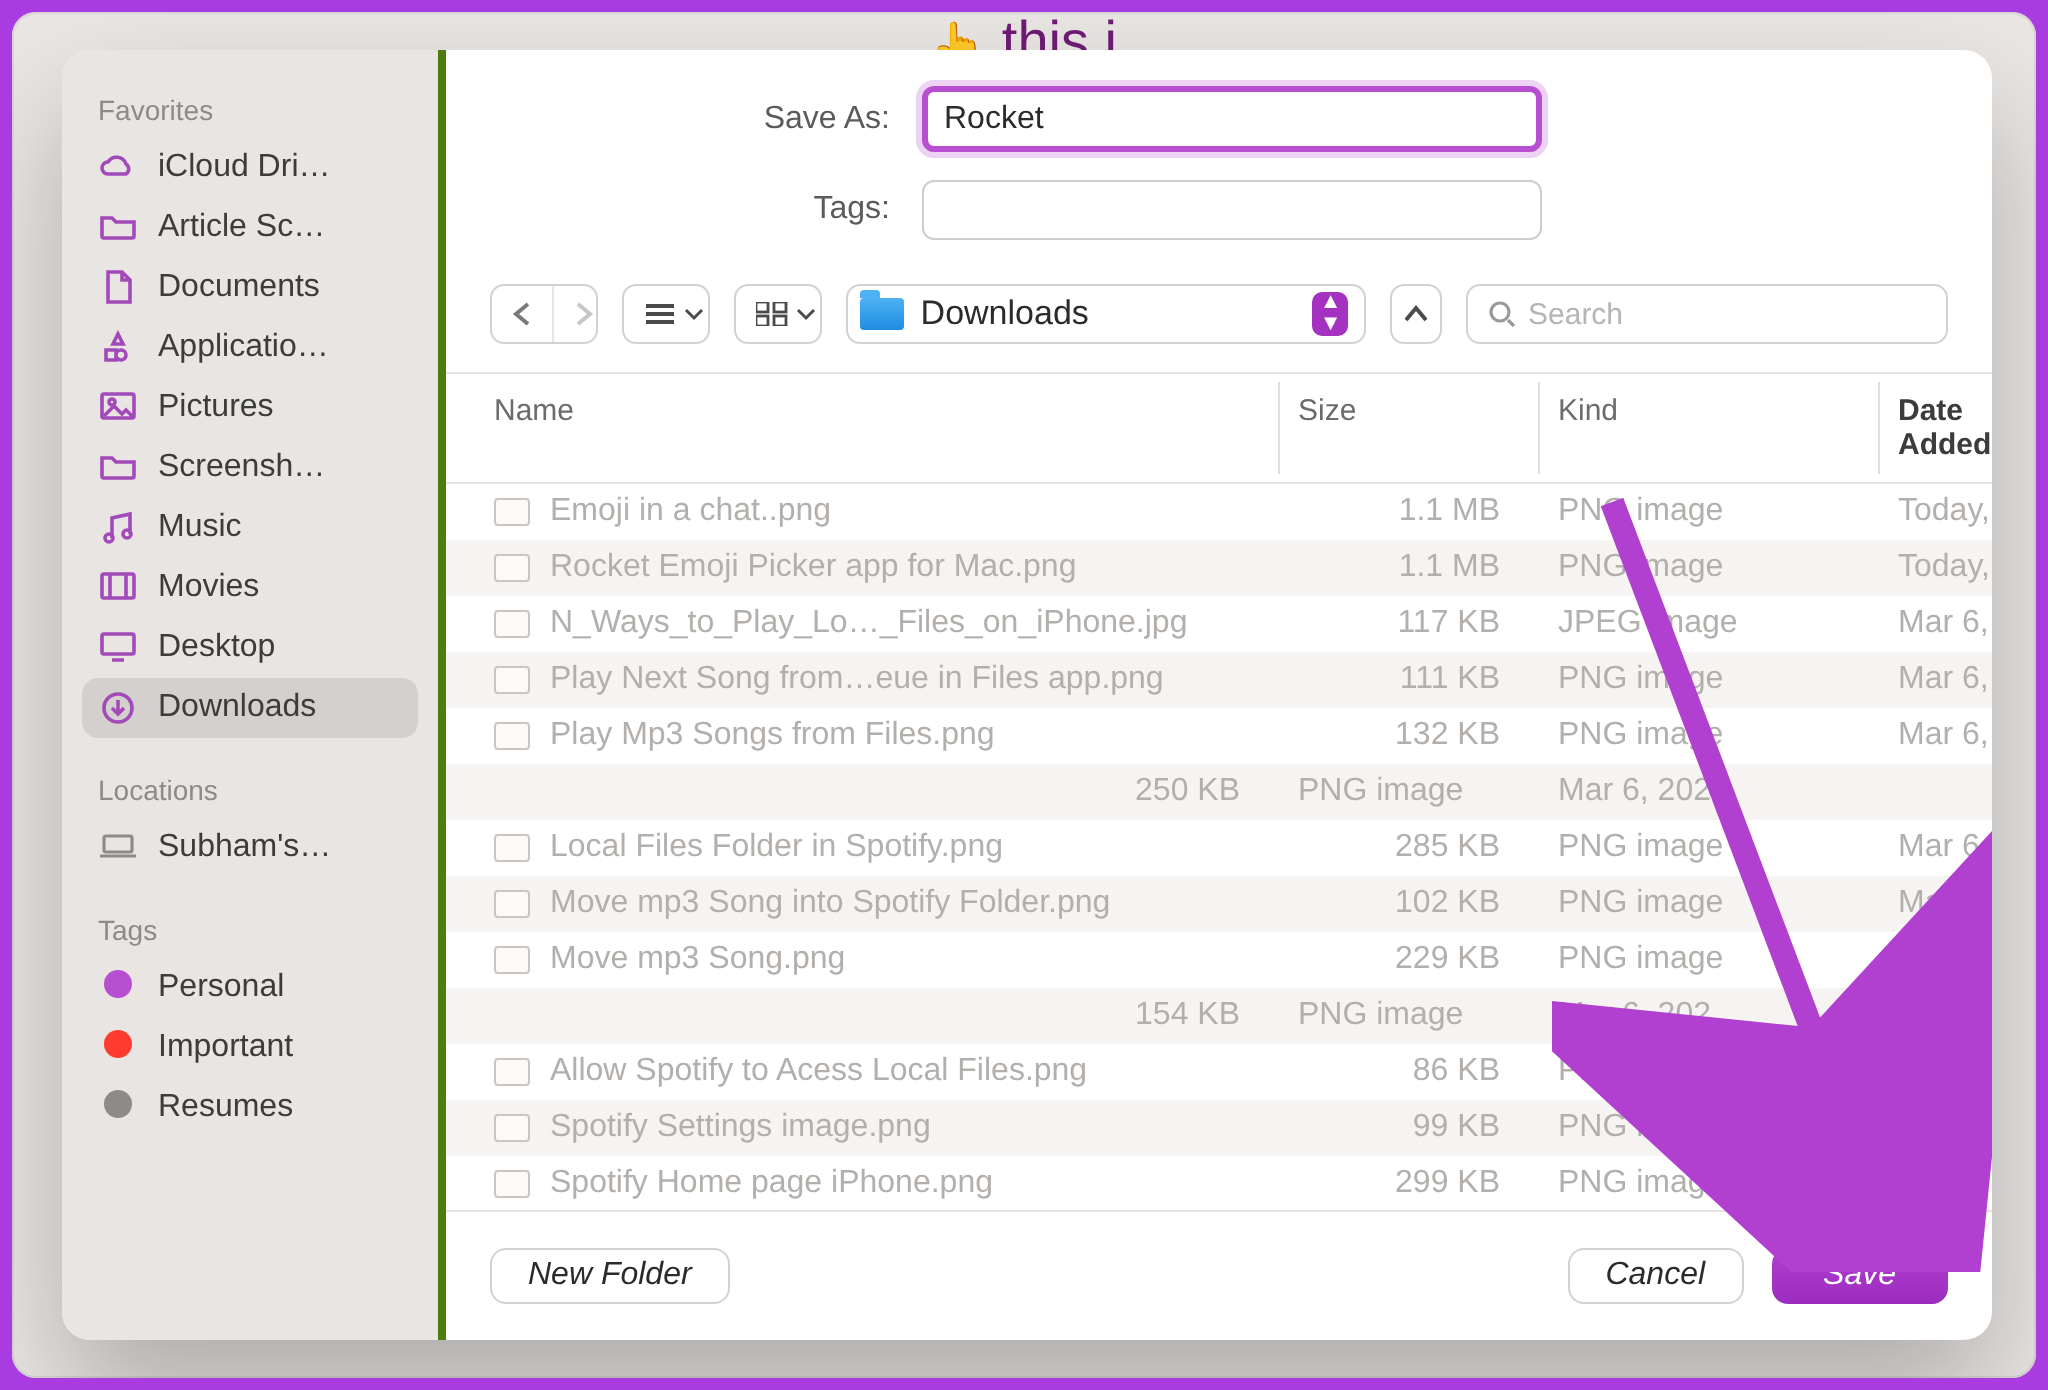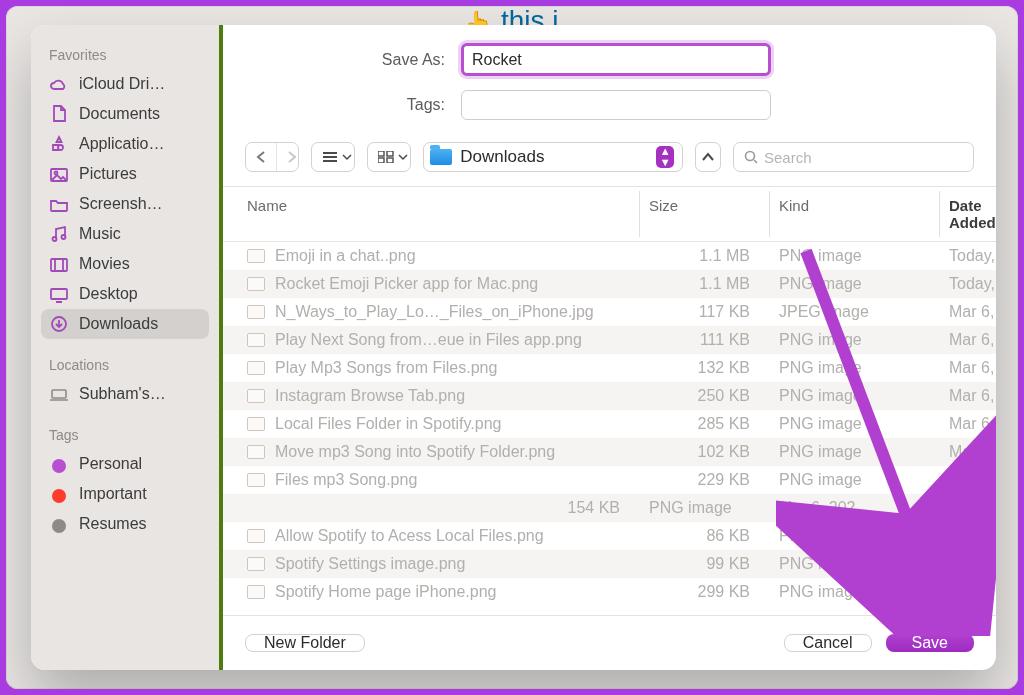--- a/index.html
+++ b/index.html
@@ -11,21 +11,21 @@
   }
   .stage {
     width:100%; height:100%;
     background:#e9e6e4;
     border-radius:12px;
     position:relative; overflow:hidden;
     box-shadow: inset 0 0 0 1px #d9d6d4;
   }
   .underlay-title {
     position:absolute; top:-1px; left:50%; transform:translateX(-50%);
-    font-size:28px; color:#0369a1;
+    font-size:28px; color:#701a75;
   }
   .underlay-pointer-hand { font-size:22px; margin-right:8px; }
 
   .dialog {
     position:absolute;
     left:25px;  top:19px;
     right:22px; bottom:19px;
     background:#fff;
     border-radius:14px;
     box-shadow:0 30px 60px rgba(0,0,0,.25);
@@ -39,21 +39,21 @@
     background:#e8e5e3;
     padding:18px 10px 10px 10px;
     overflow:hidden;
     border-right:4px solid #4d7c0f;
   }
   .side-section-label {
     font-size:14px; color:#8e8a87; font-weight:500;
     padding:4px 8px 6px 8px;
   }
   .side-item {
-    display:flex; align-items:flex-end;
+    display:flex; align-items:flex-start;
     gap:10px;
     padding:6px 8px; border-radius:8px;
     font-size:16px; color:#3c3c3c;
     white-space:nowrap; overflow:hidden; text-overflow:ellipsis;
     cursor:default;
   }
   .side-item.selected { background:#d3d0cd; }
   .side-item .ic { width:20px; display:inline-flex; justify-content:center; }
   .side-item .lbl { overflow:hidden; text-overflow:ellipsis; }
   .side-icon-stroke { stroke:#a24ab9; stroke-width:1.8; fill:none; }
@@ -189,24 +189,24 @@
   }
   .file-name-txt { overflow:hidden; text-overflow:ellipsis; }
 
   
   .footer {
     border-top:1px solid #e5e2e0;
     padding:18px 22px;
     display:flex; align-items:center;
   }
   .btn {
-    height:18px; padding:0 18px;
+    height:28px; padding:0 18px;
     border:1px solid #d4d1cf; border-radius:8px;
     background:#fff; color:#2b2b2b; font-size:16px;
-    display:flex; align-items:center;
+    display:flex; align-items:center;font-style:italic;
   }
   .btn.primary {
     background:linear-gradient(#b13fcf,#9c2cbf);
     border:none; color:#fff; font-weight:500;
     padding:0 26px;
   }
   .footer .spacer { flex:1; }
 
   
   .annot-arrow {
@@ -227,20 +227,28 @@
     <div class="sidebar">
       <div class="side-section-label">Favorites</div>
       <div id="side-favorites">
           <div class="side-item">
             <span class="ic">
               <svg width="20" height="16">
                 <path class="side-icon-stroke" d="M5 12a3 3 0 010-6 5 5 0 019 1 3 3 0 010 5z"></path>
               </svg>
             </span>
             <span class="lbl">iCloud Dri…</span>
+          </div>
+          <div class="side-item">
+            <span class="ic">
+              <svg width="20" height="16">
+                <path class="side-icon-stroke" d="M2 4h5l2 2h9v7a1 1 0 01-1 1H3a1 1 0 01-1-1z"></path>
+              </svg>
+            </span>
+            <span class="lbl">Article Sc…</span>
           </div>
           <div class="side-item">
             <span class="ic">
               <svg width="20" height="18">
                 <path class="side-icon-stroke" d="M5 1h7l4 4v11H5z"></path>
                 <path class="side-icon-stroke" d="M12 1v4h4"></path>
               </svg>
             </span>
             <span class="lbl">Documents</span>
           </div>
@@ -477,24 +485,20 @@
           <div class="file-row">
     <div class="file-name-cell">
       <span class="file-thumb"></span>
       <span class="file-name-txt">Play Mp3 Songs from Files.png</span>
     </div>
     <div class="cell-size">132 KB</div>
     <div>PNG image</div>
     <div>Mar 6, 202</div>
           </div>
           <div class="file-row">
-    <div class="file-name-cell">
-      <span class="file-thumb"></span>
-      <span class="file-name-txt">Instagram Browse Tab.png</span>
-    </div>
     <div class="cell-size">250 KB</div>
     <div>PNG image</div>
     <div>Mar 6, 202</div>
           </div>
           <div class="file-row">
     <div class="file-name-cell">
       <span class="file-thumb"></span>
       <span class="file-name-txt">Local Files Folder in Spotify.png</span>
     </div>
     <div class="cell-size">285 KB</div>
@@ -506,21 +510,21 @@
       <span class="file-thumb"></span>
       <span class="file-name-txt">Move mp3 Song into Spotify Folder.png</span>
     </div>
     <div class="cell-size">102 KB</div>
     <div>PNG image</div>
     <div>Mar 6, 202</div>
           </div>
           <div class="file-row">
     <div class="file-name-cell">
       <span class="file-thumb"></span>
-      <span class="file-name-txt">Files mp3 Song.png</span>
+      <span class="file-name-txt">Move mp3 Song.png</span>
     </div>
     <div class="cell-size">229 KB</div>
     <div>PNG image</div>
     <div>Mar 6, 202</div>
           </div>
           <div class="file-row">
     <div class="cell-size">154 KB</div>
     <div>PNG image</div>
     <div>Mar 6, 202</div>
           </div>

